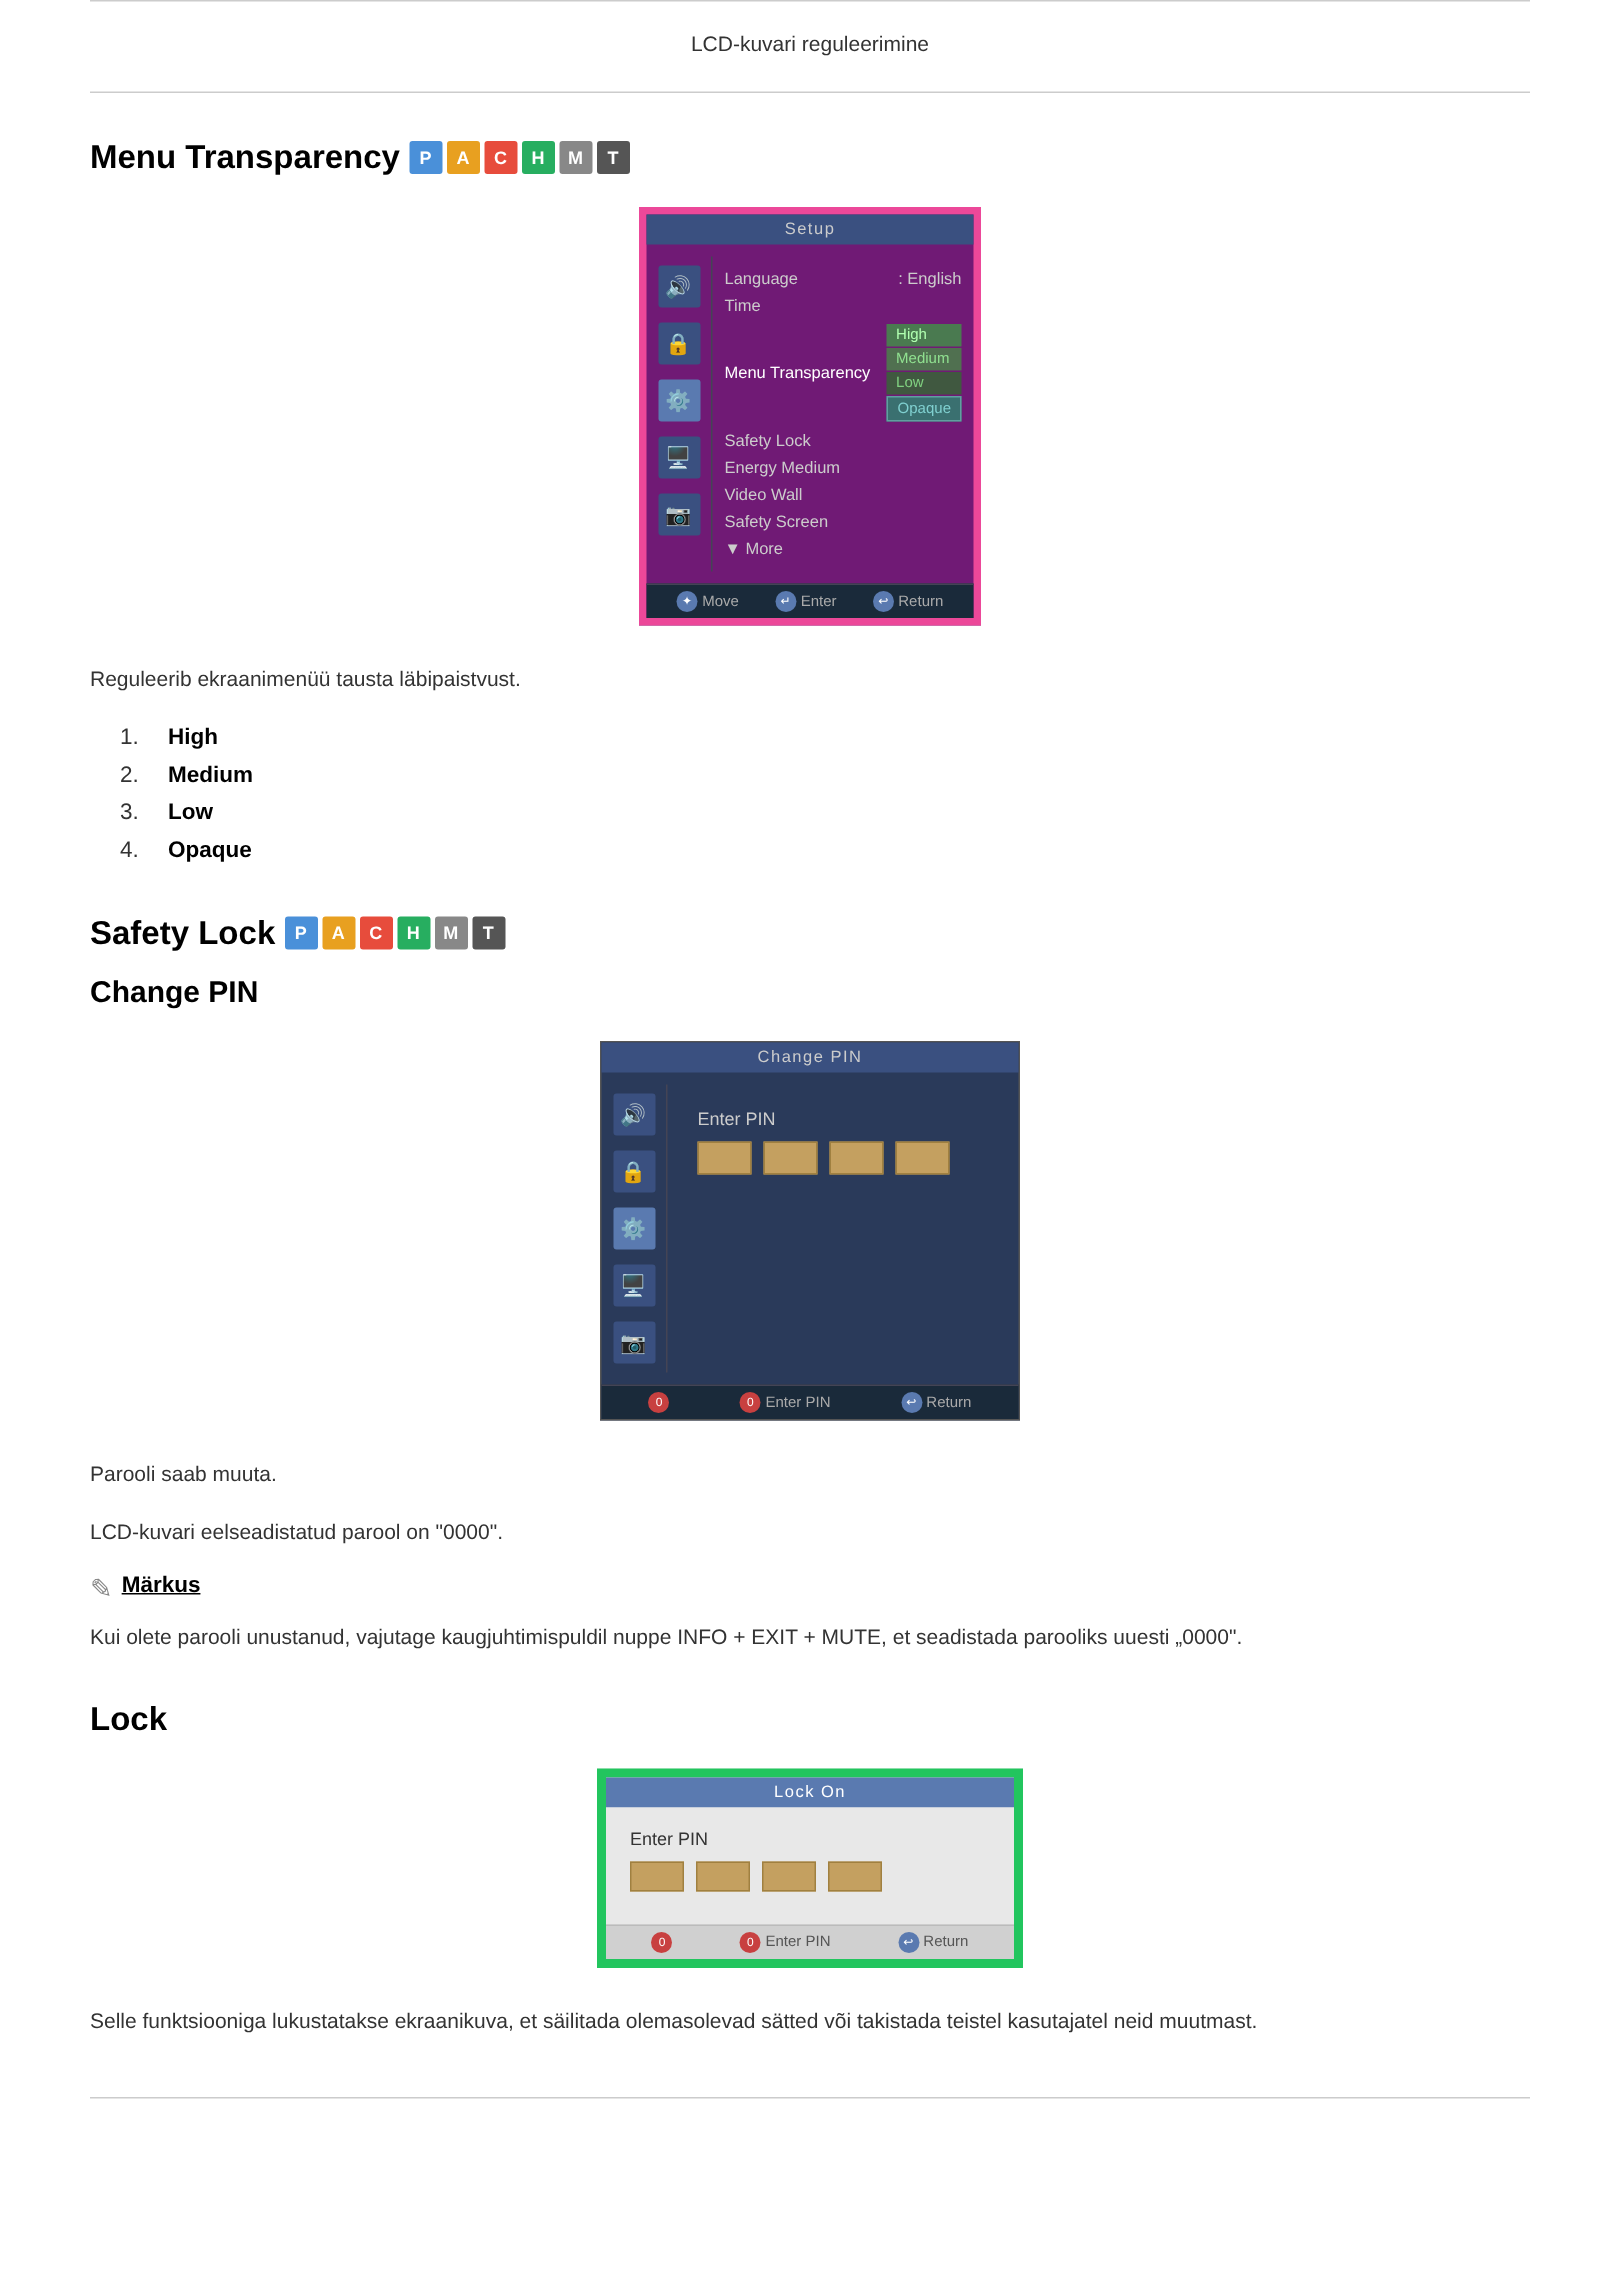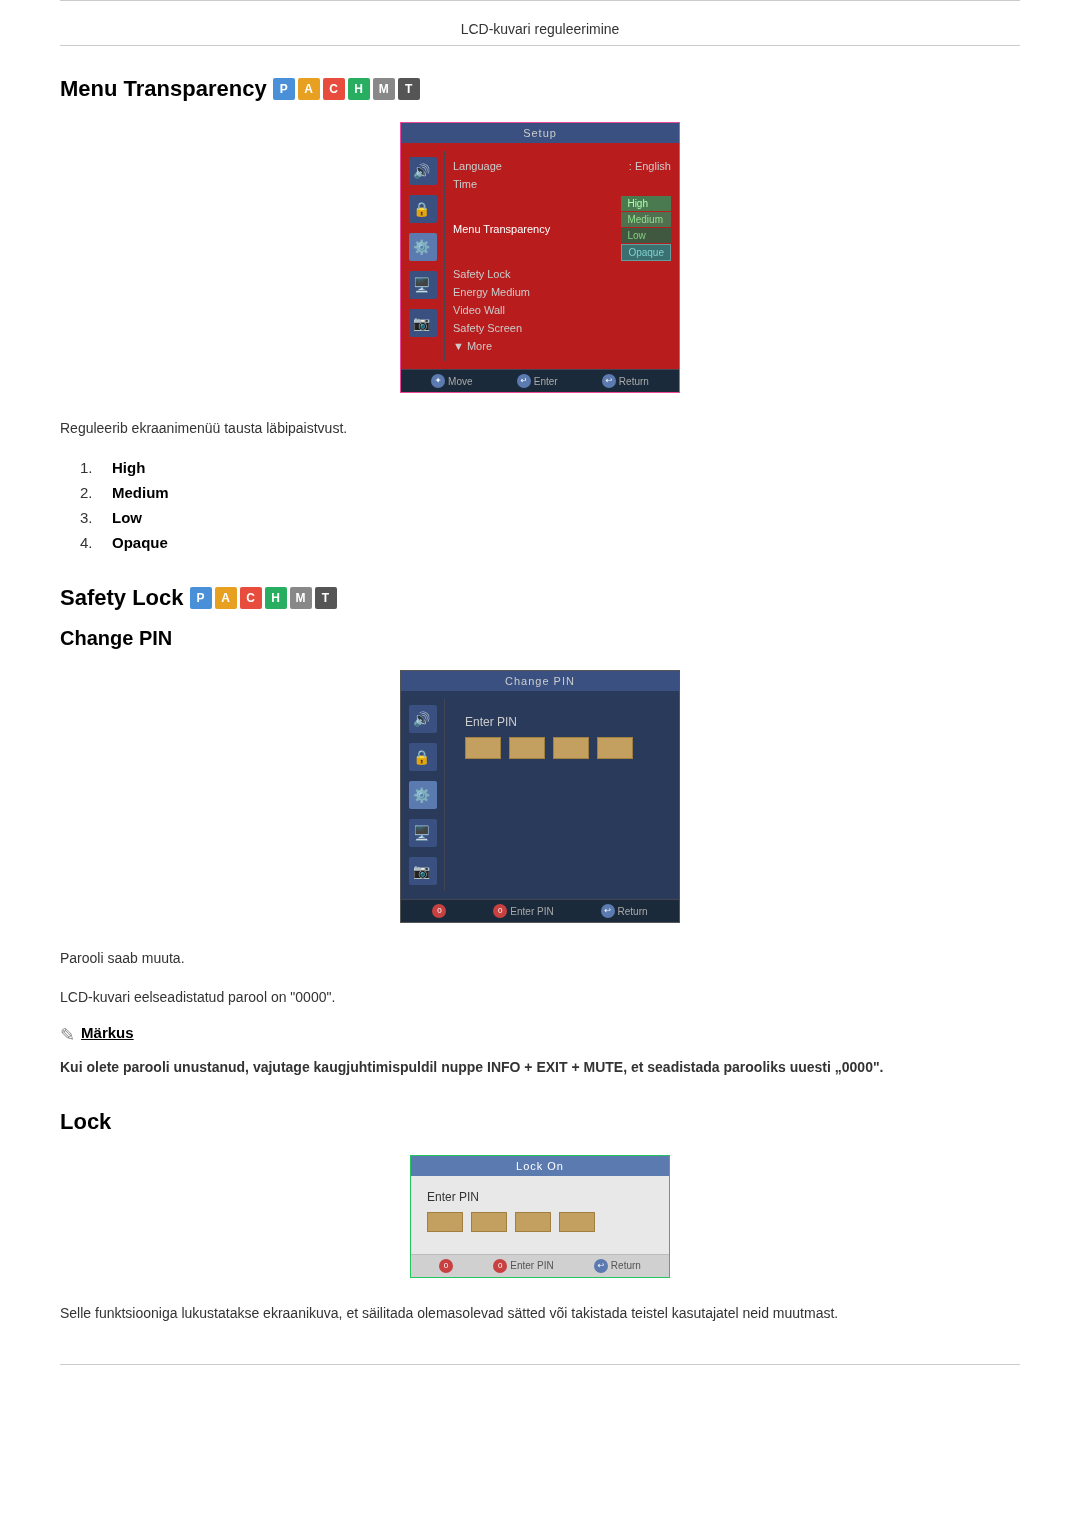--- a/index.html
+++ b/index.html
@@ -23,21 +23,21 @@
 
     .bottom-border {
       border-bottom: 1px solid #ccc;
       margin-top: 40px;
     }
 
     .page-title {
       text-align: center;
       font-size: 14px;
       color: #333;
-      padding: 12px 0 8px 0;
+      padding: 12px 0 24px 0;
       border-bottom: 1px solid #ccc;
       margin-bottom: 30px;
     }
 
     
     .section-header {
       display: flex;
       align-items: center;
       gap: 6px;
       font-size: 22px;
@@ -71,23 +71,23 @@
 
     
     .screenshot-container {
       display: flex;
       justify-content: center;
       margin: 20px 0 24px 0;
     }
 
     
     .sim-screen {
-      width: 280px;
-      background: #b91c1c;
-      border: 1px solid #ec4899;
+      width: 228px;
+      background: #701a75;
+      border: 5px solid #ec4899;
       font-size: 11px;
       color: #fff;
       position: relative;
     }
 
     .sim-titlebar {
       background: #3a5080;
       text-align: center;
       padding: 4px 0;
       font-size: 11px;
@@ -247,23 +247,23 @@
 
     .pin-box {
       width: 36px;
       height: 22px;
       background: #c4a060;
       border: 1px solid #a08040;
     }
 
     
     .lock-screen {
-      width: 260px;
+      width: 284px;
       background: #f0f0f0;
-      border: 1px solid #22c55e;
+      border: 6px solid #22c55e;
       font-size: 11px;
     }
 
     .lock-titlebar {
       background: #5a7ab0;
       text-align: center;
       padding: 4px 0;
       font-size: 11px;
       color: #fff;
       letter-spacing: 1px;
@@ -339,21 +339,20 @@
       font-weight: bold;
       font-size: 15px;
       text-decoration: underline;
     }
 
     .note-description {
       font-size: 14px;
       color: #333;
       line-height: 1.6;
       margin: 8px 0 20px 0;
-      font-weight: bold;
     }
 
     .subsection-title {
       font-size: 20px;
       font-weight: bold;
       margin: 16px 0 10px 0;
     }
 
     .section-main {
       font-size: 22px;

